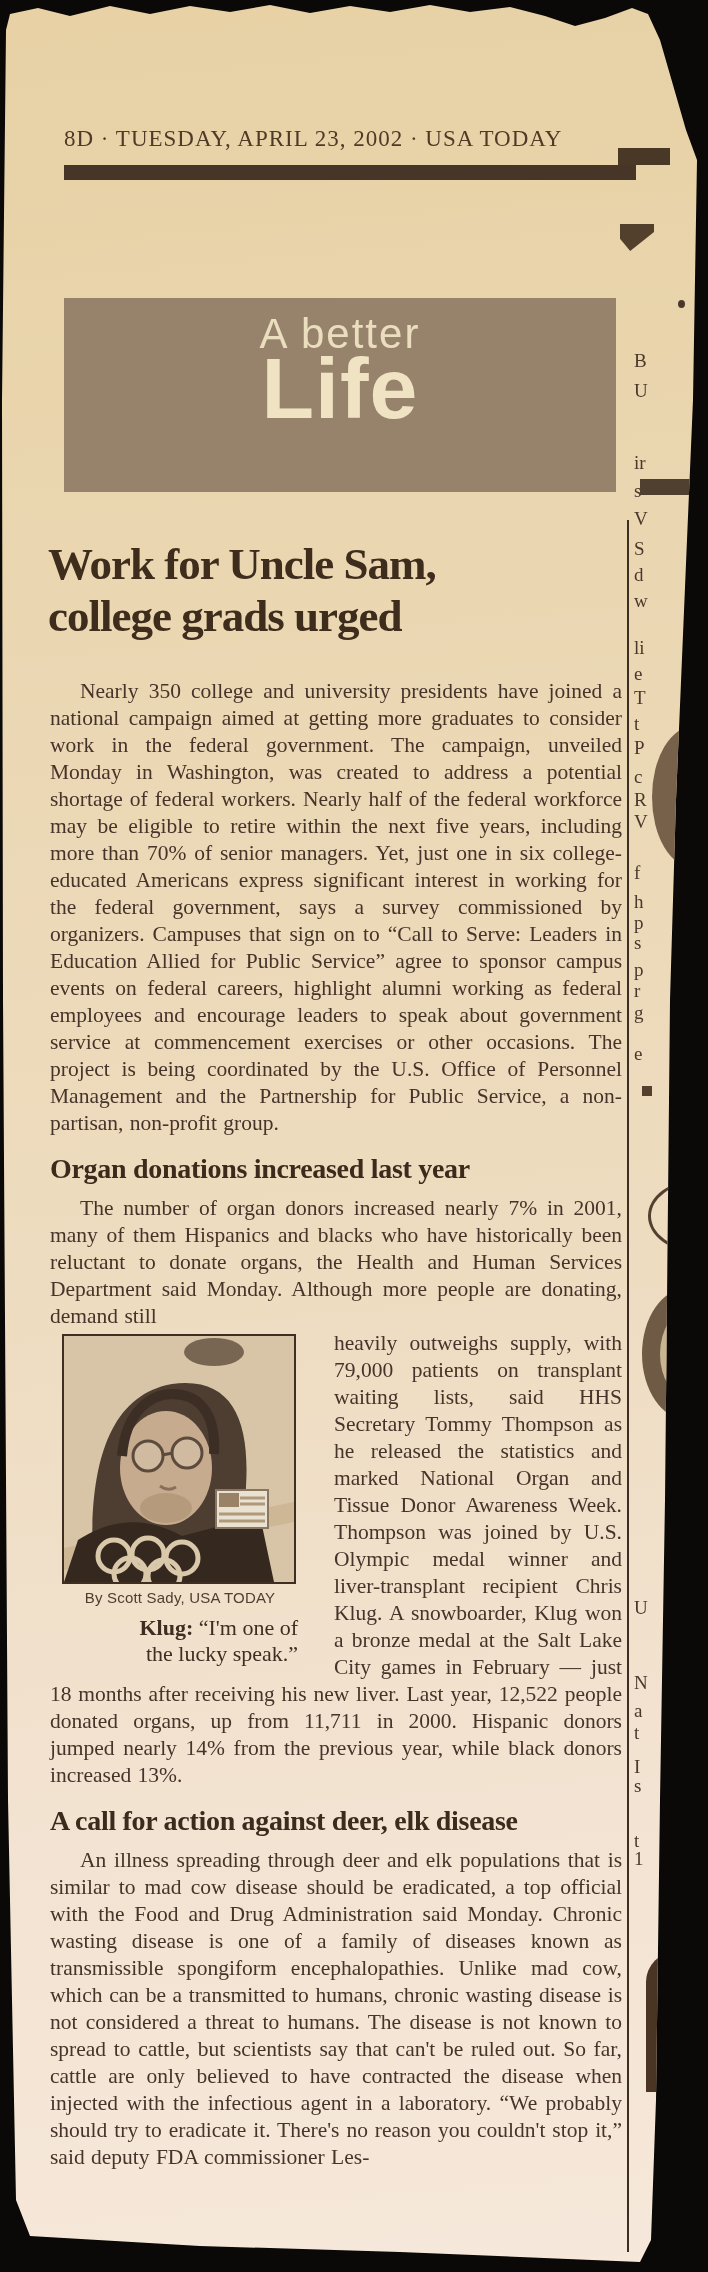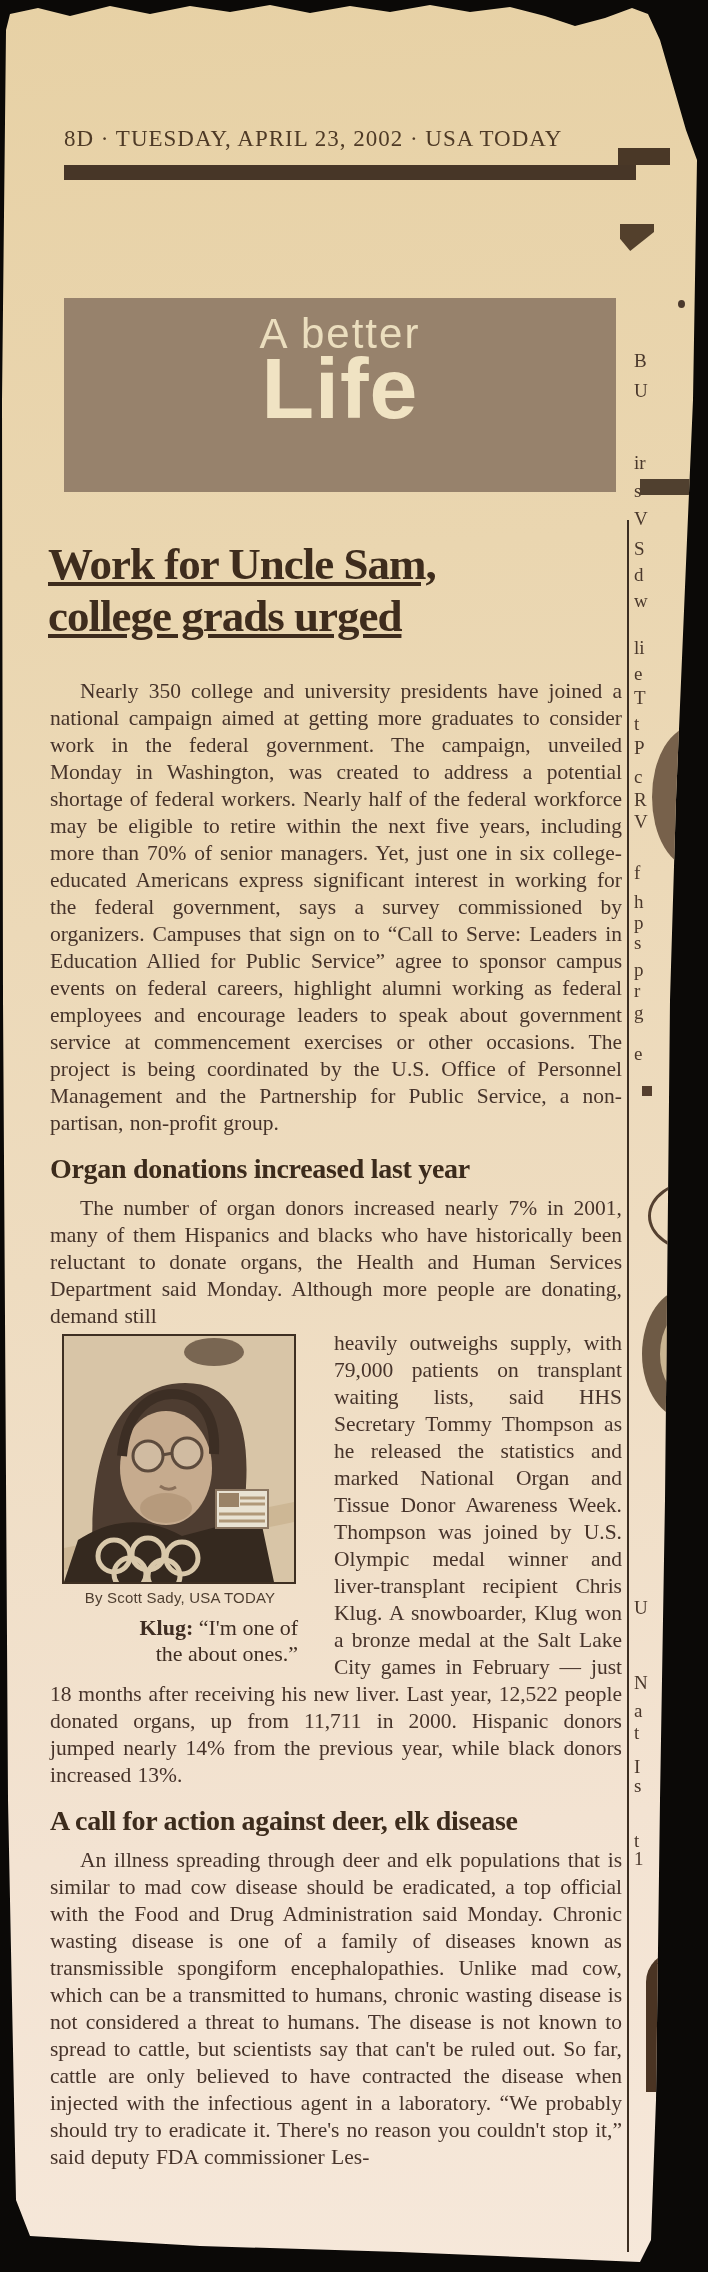--- a/index.html
+++ b/index.html
@@ -34,21 +34,21 @@
     margin:118px 0 0 64px;width:552px;height:194px;
     background:#97826c;color:#f0e3c3;text-align:center;
     font-family:"Liberation Sans", sans-serif;
     display:flex;flex-direction:column;justify-content:flex-start;
   }
   .kicker{font-size:42px;font-weight:400;letter-spacing:2px;margin-top:12px;opacity:.95;}
   .box-title{font-size:86px;font-weight:700;letter-spacing:1px;line-height:72px;margin-top:-6px;}
   .tagline{font-size:32px;font-weight:400;letter-spacing:1px;margin-top:12px;}
   .headline{
     margin:46px 0 0 48px;width:590px;
-    font-size:45px;font-weight:700;line-height:52px;letter-spacing:-1px;color:#3e2c1d;text-decoration:underline;
+    font-size:45px;font-weight:700;line-height:52px;letter-spacing:-1px;color:#3e2c1d;
   }
   .article-col{margin-left:50px;width:572px;color:#46332a;}
   .article-col p{
     margin:0;font-size:21.5px;line-height:27px;text-align:justify;
     word-spacing:1px;
   }
   p.indent{text-indent:30px;}
   .body-1{margin-top:36px !important;}
   .subhead{
     font-size:28px;font-weight:700;color:#3c2b1c;margin:16px 0 10px 0;letter-spacing:-.3px;
@@ -138,21 +138,21 @@
               <rect x="152" y="154" width="52" height="38" fill="#e9e2d2" stroke="#8a7560" stroke-width="2"></rect>
               <rect x="155" y="157" width="20" height="14" fill="#9a8266"></rect>
               <line x1="176" y1="162" x2="201" y2="162" stroke="#b09878" stroke-width="3"></line>
               <line x1="176" y1="168" x2="201" y2="168" stroke="#b09878" stroke-width="3"></line>
               <line x1="155" y1="178" x2="201" y2="178" stroke="#b09878" stroke-width="3"></line>
               <line x1="155" y1="185" x2="201" y2="185" stroke="#b09878" stroke-width="3"></line>
             </g>
           </svg>
         </div>
         <figcaption class="photo-credit">By Scott Sady, USA TODAY</figcaption>
-        <div class="photo-quote"><b>Klug:</b> <span>“I'm one of</span><br><span>the about ones.”</span></div>
+        <div class="photo-quote"><b>Klug:</b> <span>“I'm one of</span><br><span>the lucky speak.”</span></div>
       </figure>
       <p>heavily outweighs supply, with 79,000 patients on transplant waiting lists, said HHS Secretary Tommy Thompson as he released the statistics and marked National Organ and Tissue Donor Awareness Week. Thompson was joined by U.S. Olympic medal winner and liver-transplant recipient Chris Klug. A snowboarder, Klug won a bronze medal at the Salt Lake City games in February — just 18 months after receiving his new liver. Last year, 12,522 people donated organs, up from 11,711 in 2000. Hispanic donors jumped nearly 14% from the previous year, while black donors increased 13%.</p>
     </div>
 
     <h2 class="subhead" style="clear:both;">A call for action against deer, elk disease</h2>
 
     <p class="indent">An illness spreading through deer and elk populations that is similar to mad cow disease should be eradicated, a top official with the Food and Drug Administration said Monday. Chronic wasting disease is one of a family of diseases known as transmissible spongiform encephalopathies. Unlike mad cow, which can be a transmitted to humans, chronic wasting disease is not considered a threat to humans. The disease is not known to spread to cattle, but scientists say that can't be ruled out. So far, cattle are only believed to have contracted the disease when injected with the infectious agent in a laboratory. “We probably should try to eradicate it. There's no reason you couldn't stop it,” said deputy FDA commissioner Les-</p>
 
   </div>
 

